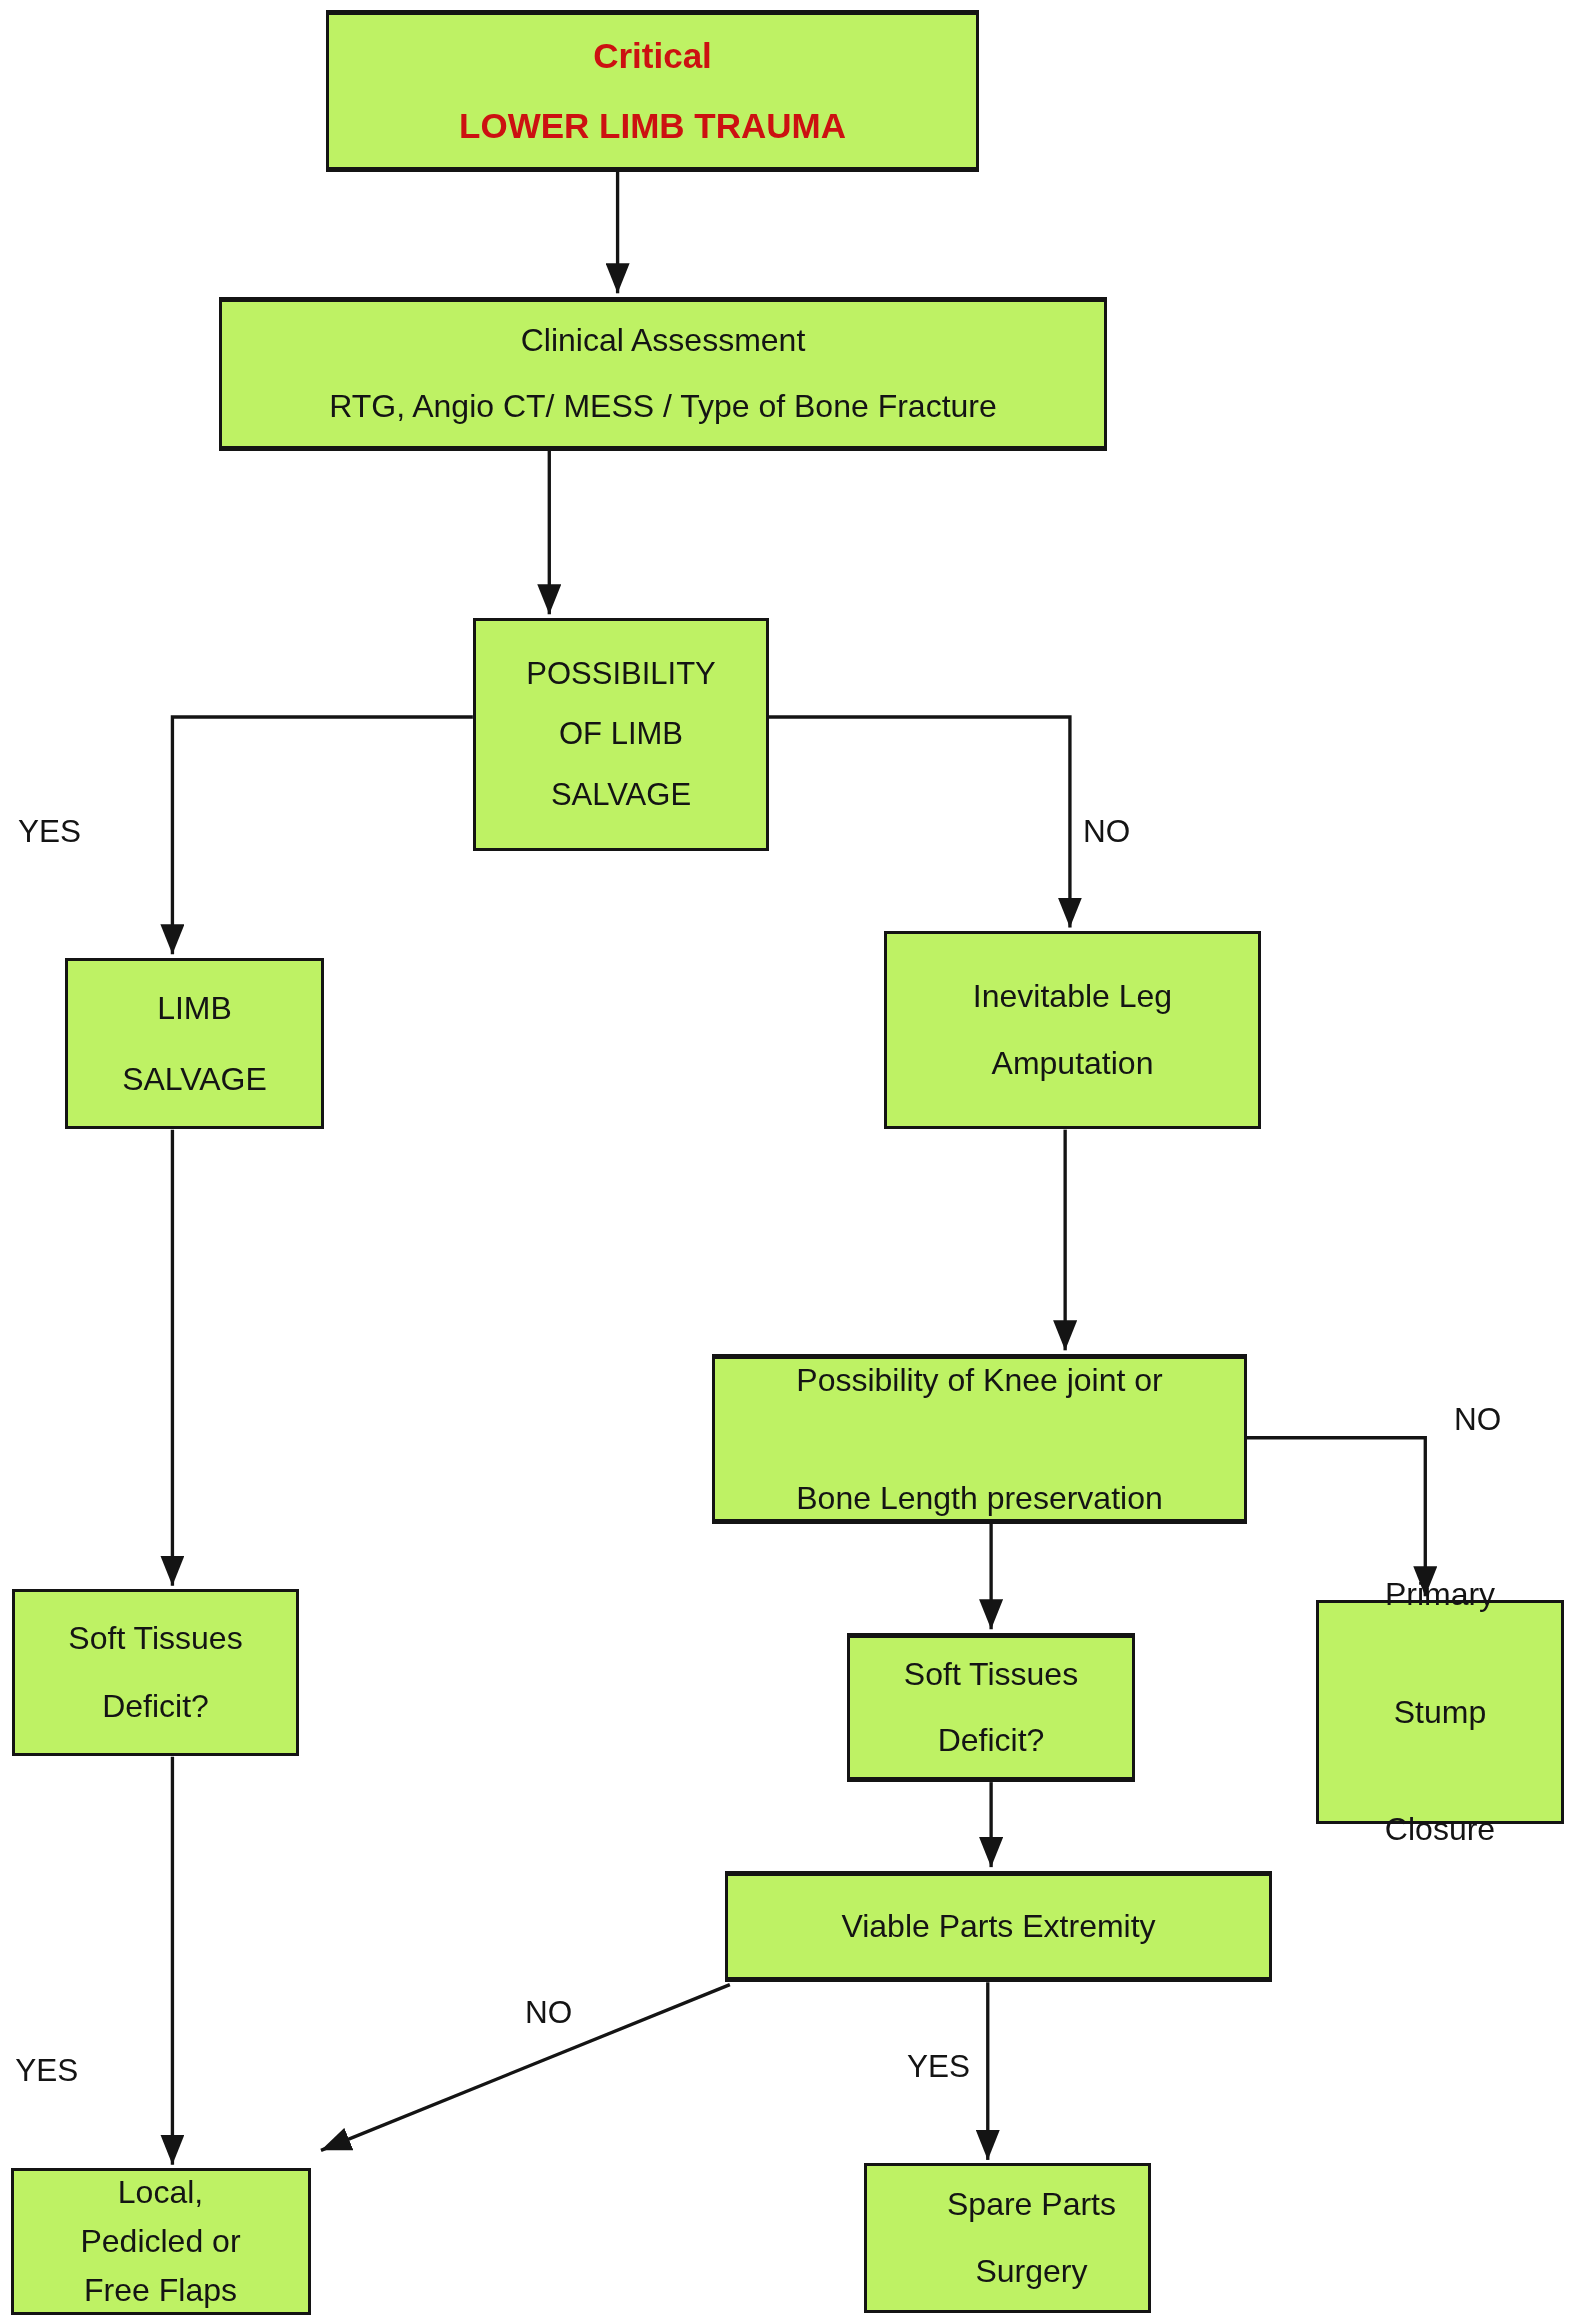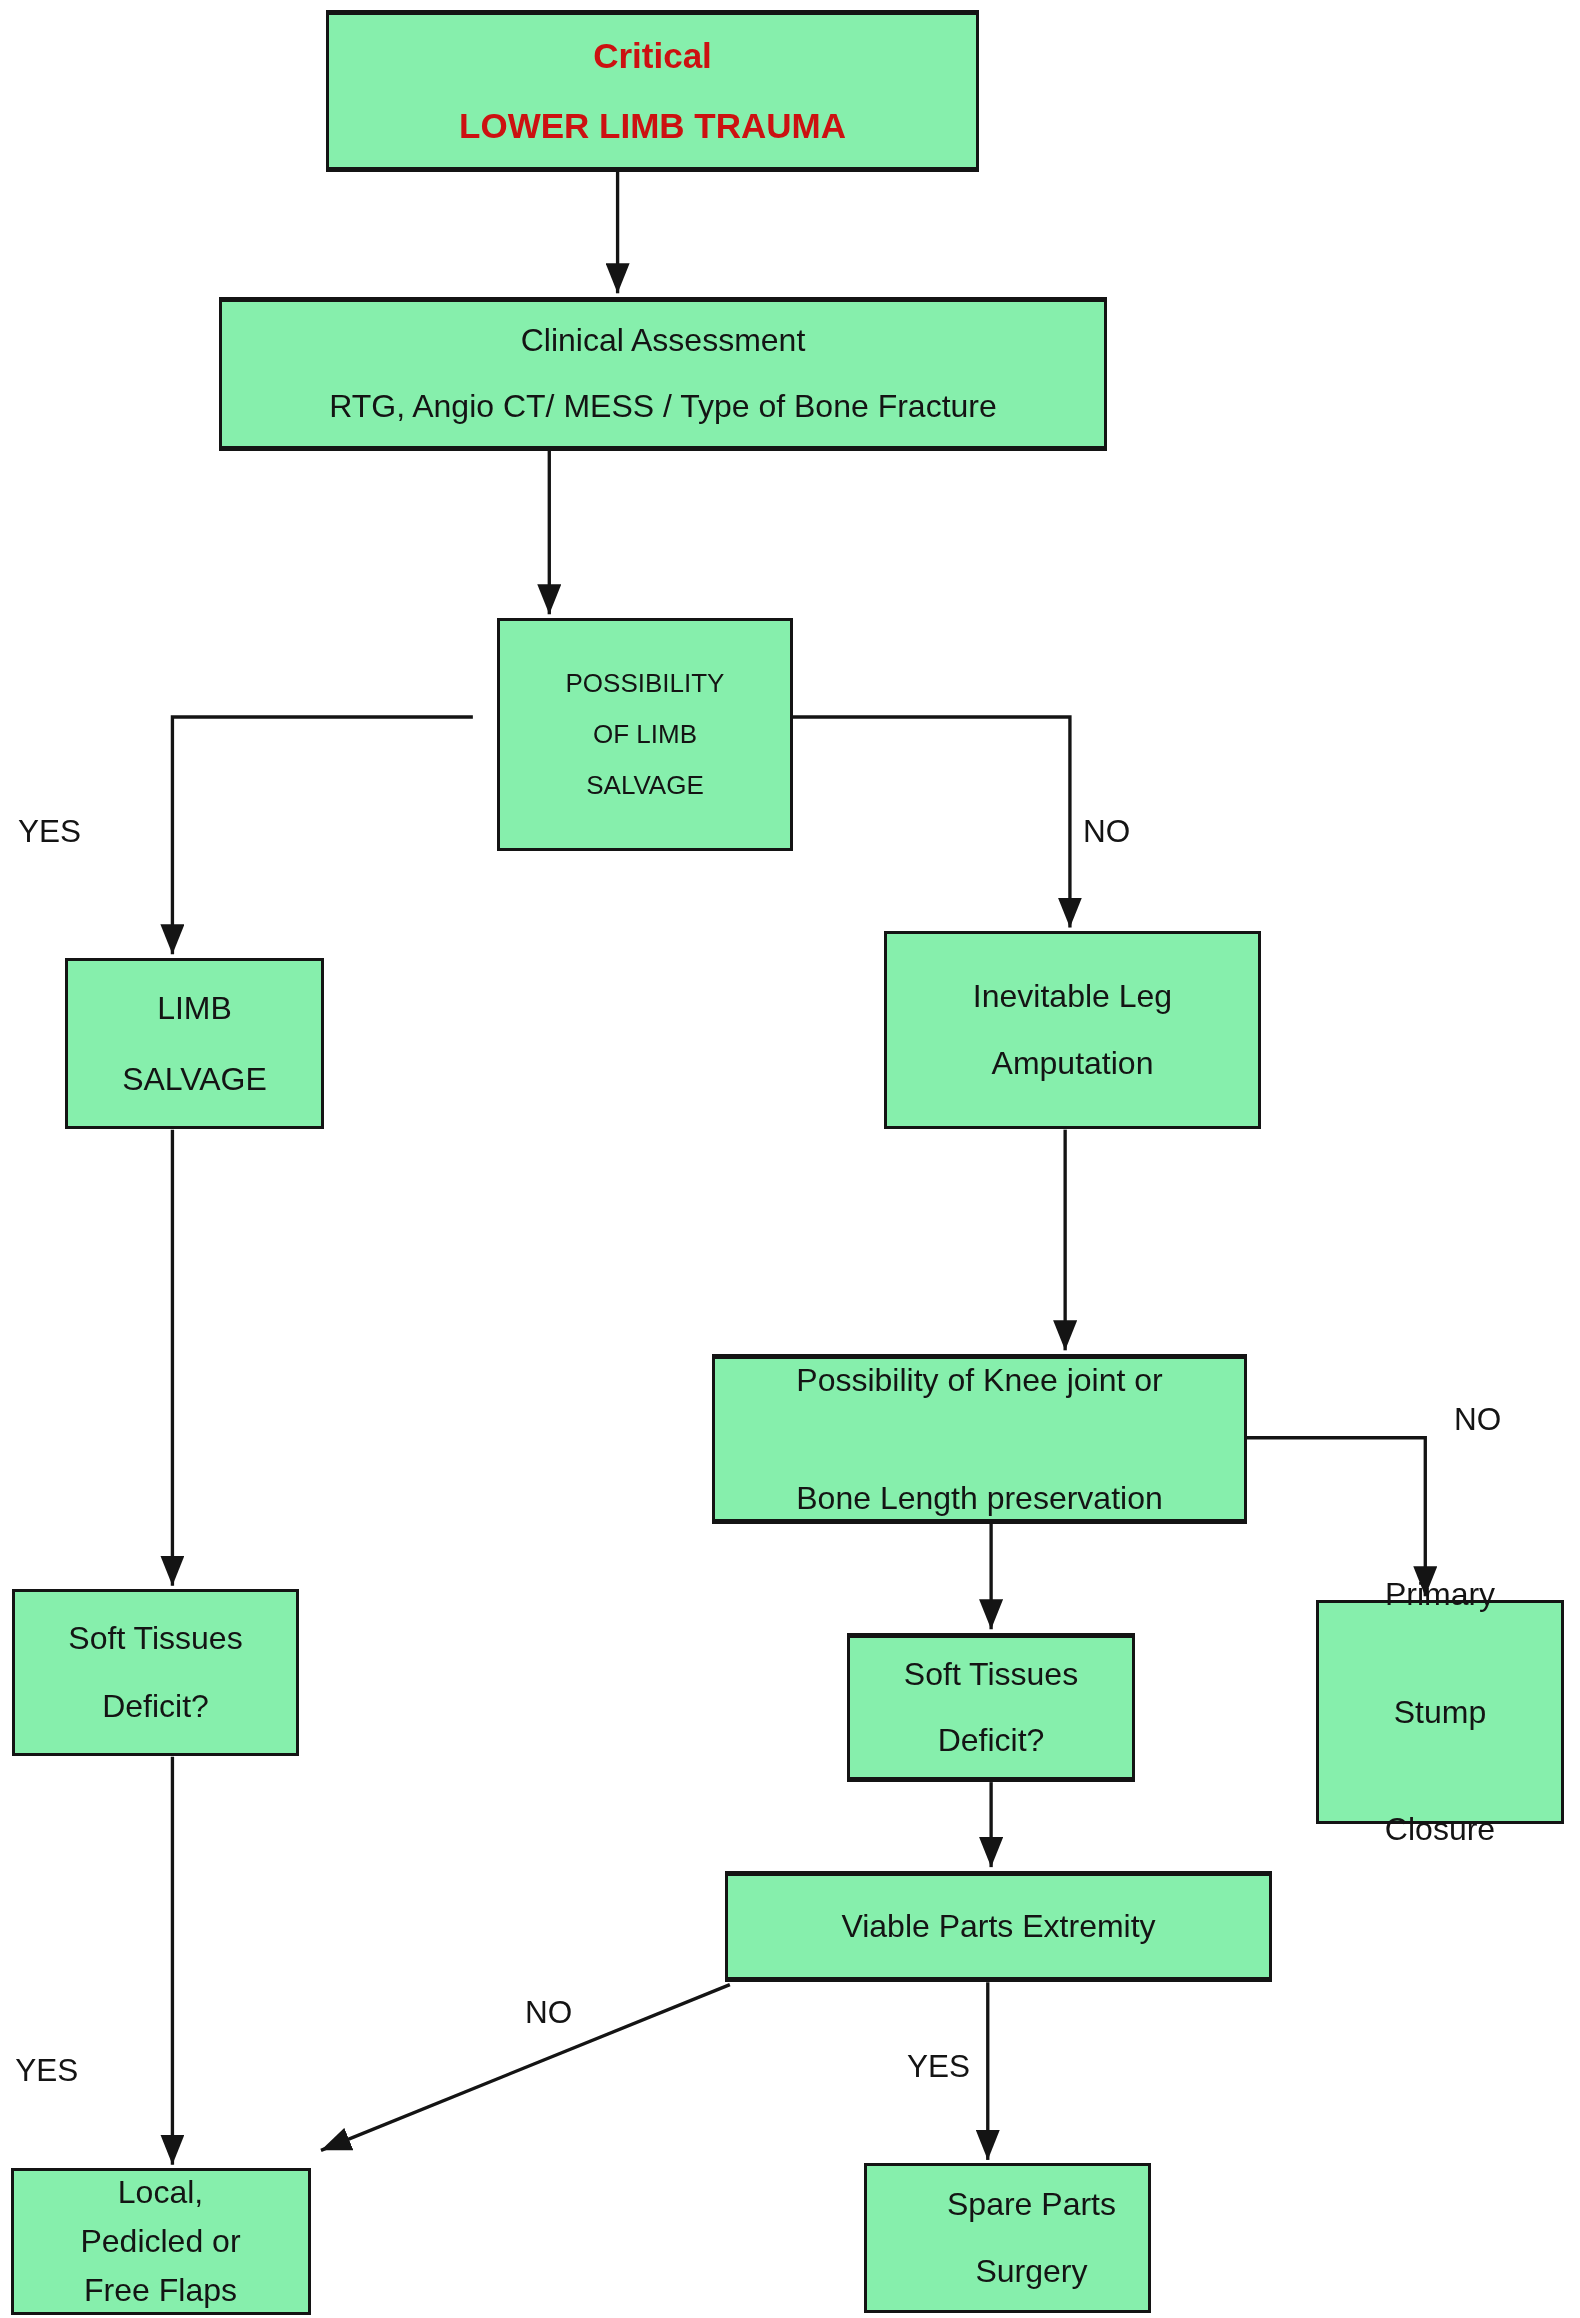--- a/index.html
+++ b/index.html
@@ -18,40 +18,40 @@
   #edges {
     position: absolute;
     left: 0; top: 0;
     width: 1581px;
     height: 2319px;
   }
   .box {
     position: absolute;
     box-sizing: border-box;
     border: 3.3px solid #141414;
-    background: #86efac;
+    background: #bef264;
     display: flex;
     flex-direction: column;
     align-items: center;
     justify-content: center;
     text-align: center;
     font-size: 32px;
     line-height: 2.1;
     color: #141414;
   }
   .hthick {
     border-top-width: 5.7px;
     border-bottom-width: 5.7px;
   }
   .bline { white-space: nowrap; }
 
   
   #node-critical   { left: 326px;  top: 9.6px;   width: 653px; height: 162px; font-size: 35px; font-weight: bold; line-height: 2.0; }
   #node-clinical   { left: 219px;  top: 297px;  width: 888px; height: 154px; line-height: 2.05; }
-  #node-possibility{ left: 473px;  top: 618px; width: 296px;  height: 233px; font-size: 26px; line-height: 1.95; margin-left: 24px; }
+  #node-possibility{ left: 473px;  top: 618px; width: 296px;  height: 233px; font-size: 31px; line-height: 1.95; }
   #node-limb       { left: 65px;  top: 958px; width: 259px;  height: 171px; line-height: 2.2; }
   #node-inevitable { left: 884px; top: 931px; width: 377px;  height: 198px; line-height: 2.1; }
   #node-knee       { left: 712px; top: 1354px; width: 535px; height: 170px; line-height: 2.2; gap: 48px; }
   #node-soft-left  { left: 12px;   top: 1589px; width: 287px;  height: 167px; line-height: 2.1; }
   #node-soft-mid   { left: 847px; top: 1633px; width: 288px;  height: 149px; line-height: 2.05; }
   #node-primary    { left: 1316px; top: 1600px; width: 248px;  height: 224px; line-height: 2.4; gap: 41px; }
   #node-viable     { left: 725px; top: 1871px; width: 547px; height: 111px; }
   #node-local      { left: 10.5px;   top: 2168px; width: 300px;  height: 147px; line-height: 1.35; justify-content: space-between; }
   #node-spare      { left: 864px; top: 2163px; width: 287px;  height: 150px; line-height: 2.1; padding-left: 48px; }
 

